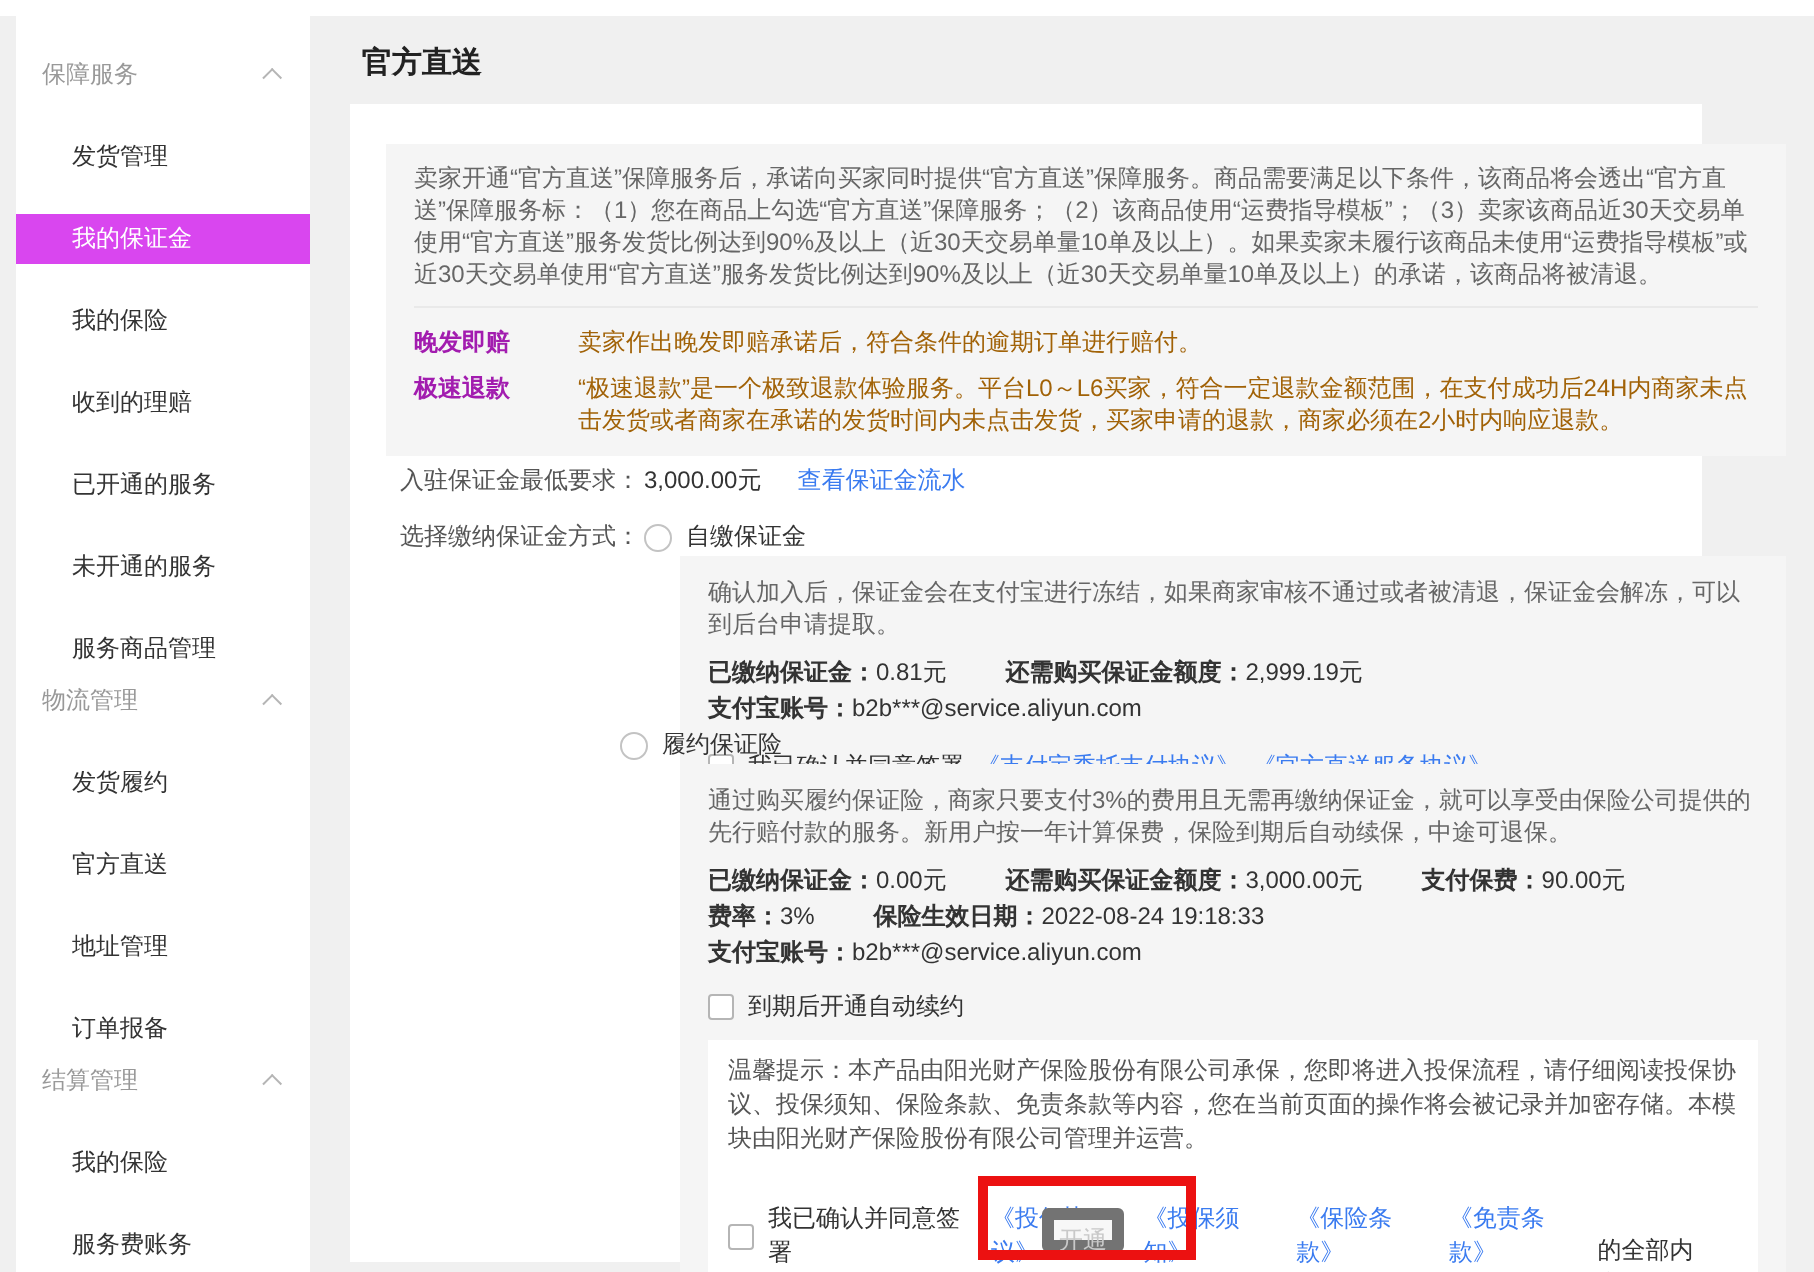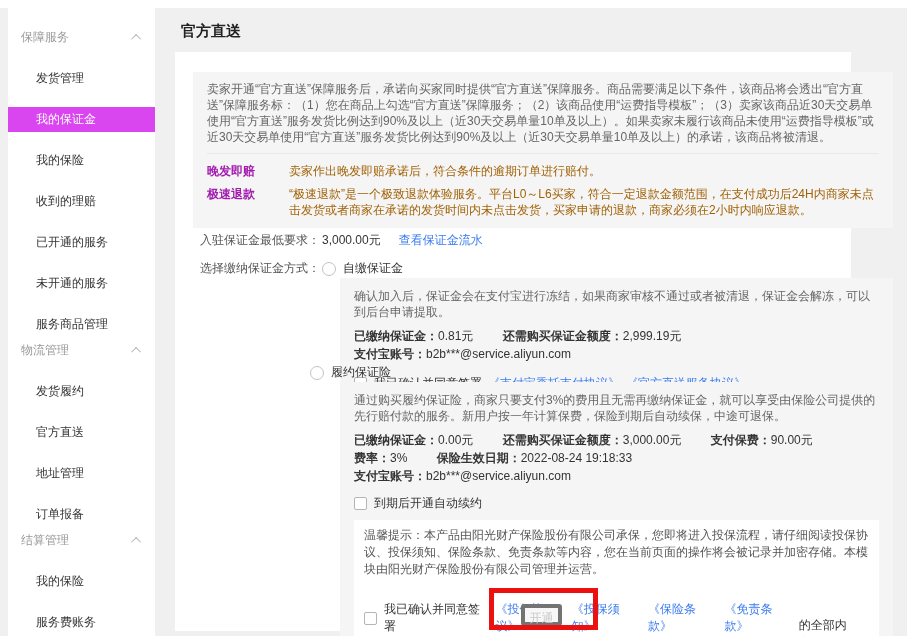--- a/index.html
+++ b/index.html
@@ -62,21 +62,21 @@
     width:13px; height:13px; border:1px solid #b5b5b5; border-radius:2px; background:#fff;
     display:inline-block; margin-right:7px; flex:0 0 13px; cursor:pointer;
   }
   .cbrow .link { margin-left:6px; }
 
   .tipbox { background:#fff; margin-top:9px; padding:7px 10px 9px 10px; color:#555; line-height:17px; }
   .tipbox .cbrow { margin-top:7px; }
 
   .open-btn {
     position:absolute; left:346px; top:552px; width:41px; height:22px;
-    background:#f7f7f7; border:4px solid #737373; border-radius:3px;
+    background:#f7f7f7; border:6px solid #737373; border-radius:3px;
     color:#c9c9c9; font-size:12px; text-align:center; line-height:20px; cursor:not-allowed;
   }
   .red-annotation {
     position:absolute; left:489px; top:588px; width:109px; height:42px;
     border:5px solid #ec1111; z-index:20; pointer-events:none;
   }
 </style>
 </head>
 <body>
 

